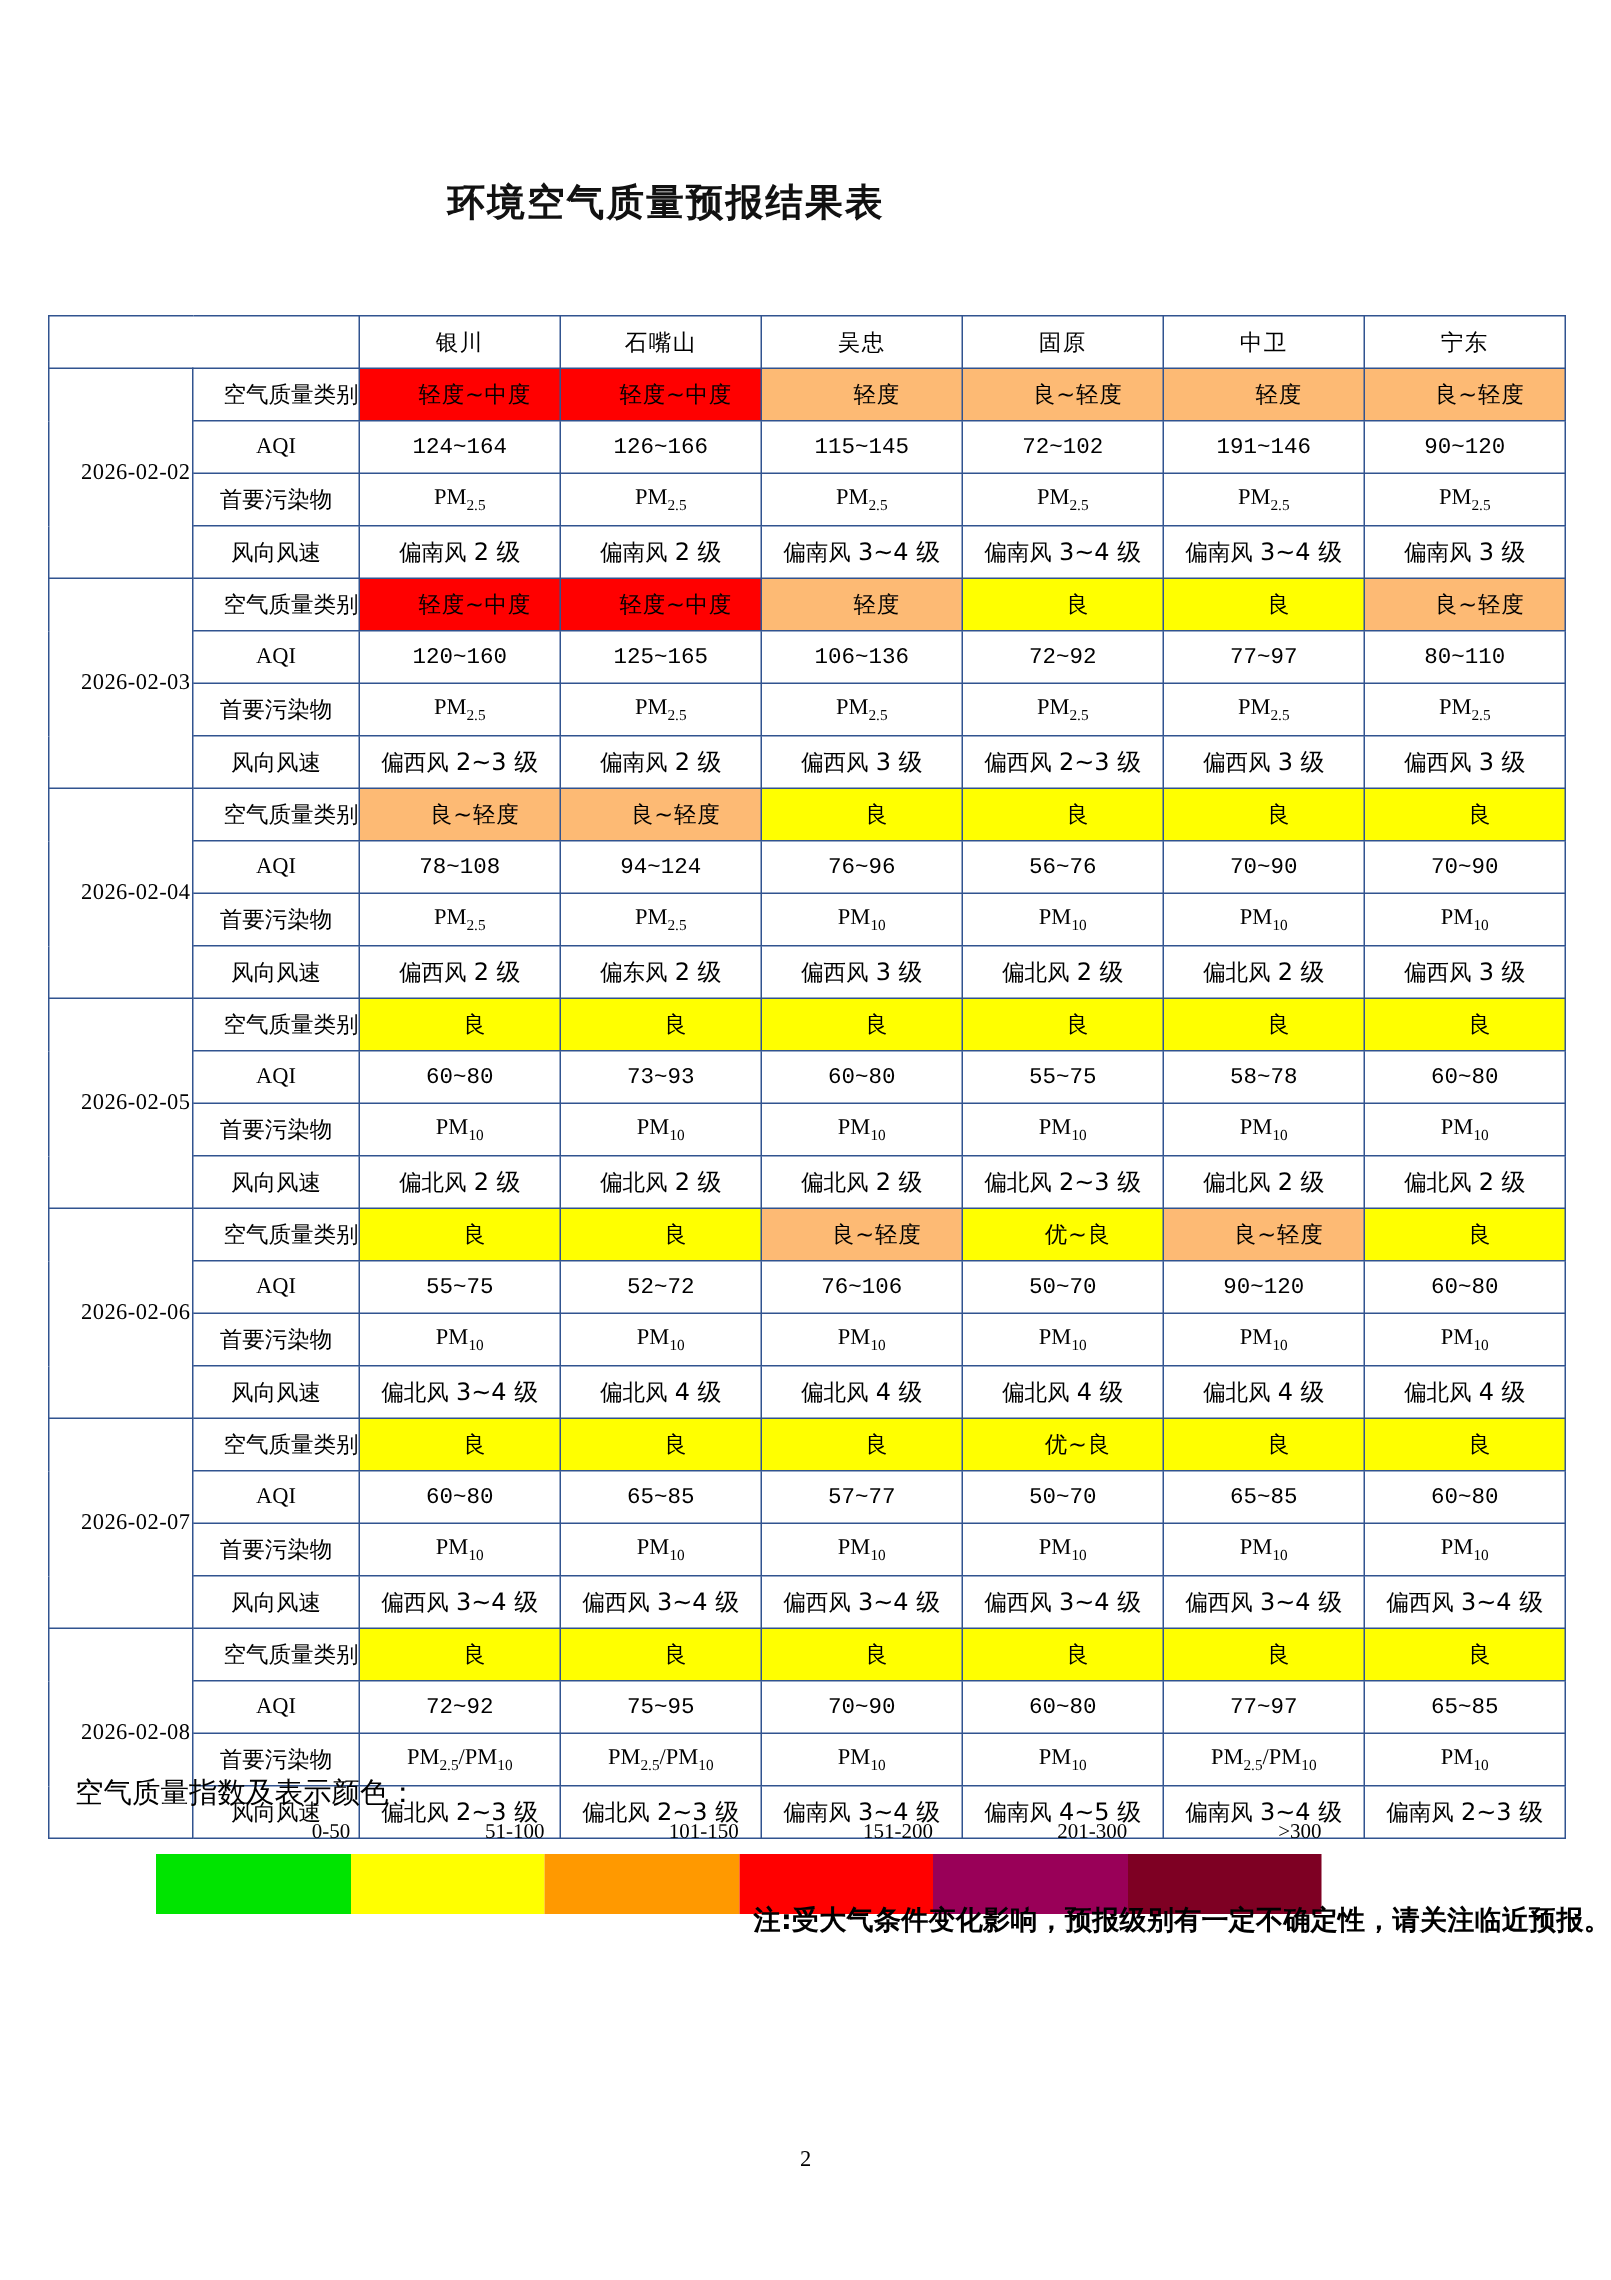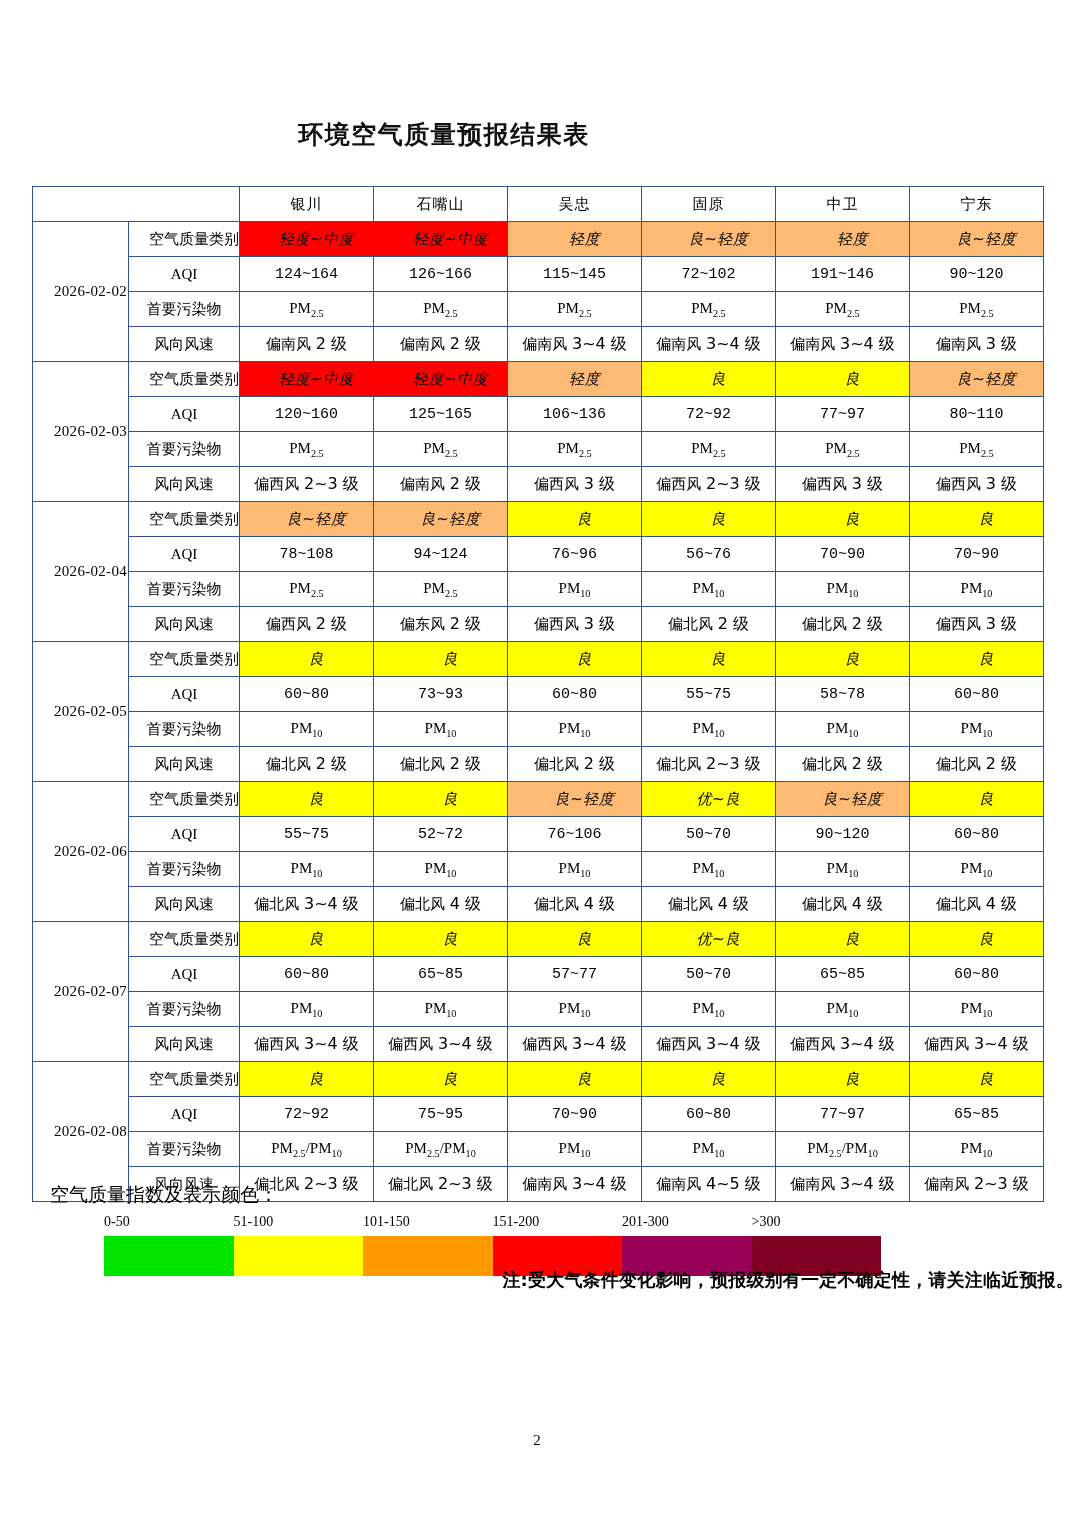--- a/index.html
+++ b/index.html
@@ -31,20 +31,21 @@
   .tbl-wrap {
     position: absolute;
     top: 186px; left: 32px;
     width: 1011px;
   }
   table.aqi {
     border-collapse: collapse;
     table-layout: fixed;
     width: 1011px;
     font-family: "Liberation Serif", "DejaVu Serif", serif;
+    margin-top: 24px;
   }
   table.aqi td, table.aqi th {
     border: 1px solid #31538f;
     padding: 0;
     text-align: center;
     vertical-align: middle;
     font-weight: normal;
     font-size: 15px;
     height: 35px;
     overflow: hidden;
@@ -72,21 +73,20 @@
   }
   .rowlabel.aqi-lbl {
     font-family: "Liberation Serif", "DejaVu Serif", serif;
     font-size: 15px;
   }
   .cat-cell {
     font-family: "DejaVu Sans", "Liberation Sans", sans-serif;
     font-size: 18px;
     font-weight: bold;
     letter-spacing: .5px;
-    font-style: italic;
   }
   .val-cell { font-size: 17px; font-family: Liberation Mono, monospace; }
   .pol-cell { font-size: 17px; }
   .wind-cell {
     font-family: "DejaVu Sans", "Liberation Sans", sans-serif;
     font-size: 13px;
   }
   .wind-cell .lvl { font-size: 16px; }
   sub { font-size: 0.68em; }
   .bg-liang { background: #ffff00; }
@@ -113,21 +113,21 @@
     margin-top: 6px;
     height: 62px;
   }
   .legend-labels {
     position: absolute; left: 56px; top: 0;
     width: 777px;
     display: flex;
   }
   .legend-labels .ll {
     flex: 1 1 0;
-    text-align: left;
+    text-align: right;
     font-size: 14px;
     font-family: "Liberation Serif", "DejaVu Serif", serif;
   }
   .legend-bar {
     position: absolute; left: 56px; top: 22px;
     width: 777px; height: 40px;
     display: flex;
   }
   .legend-bar .seg { flex: 1 1 0; height: 40px; }
 

